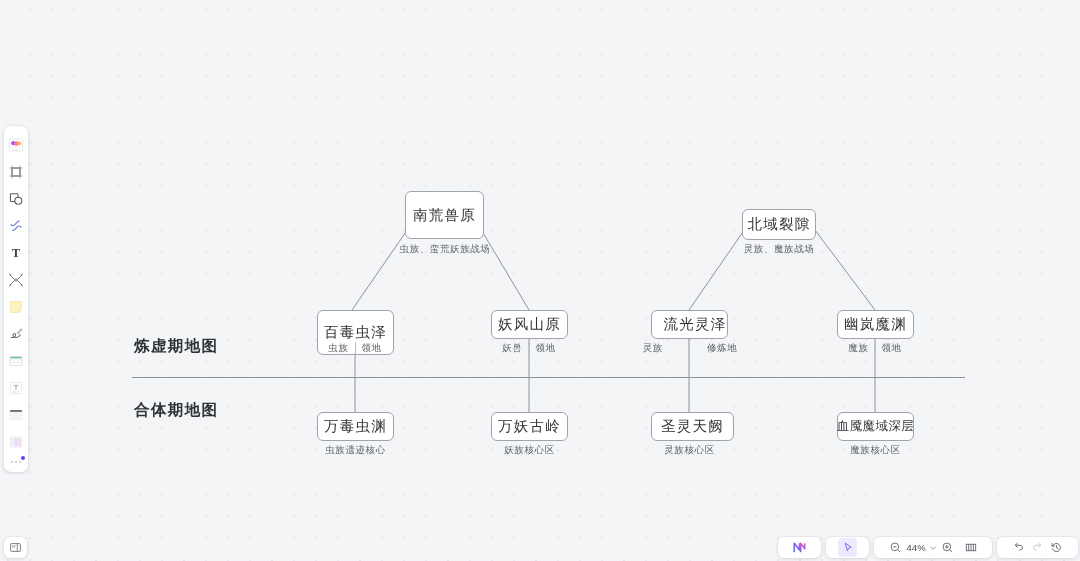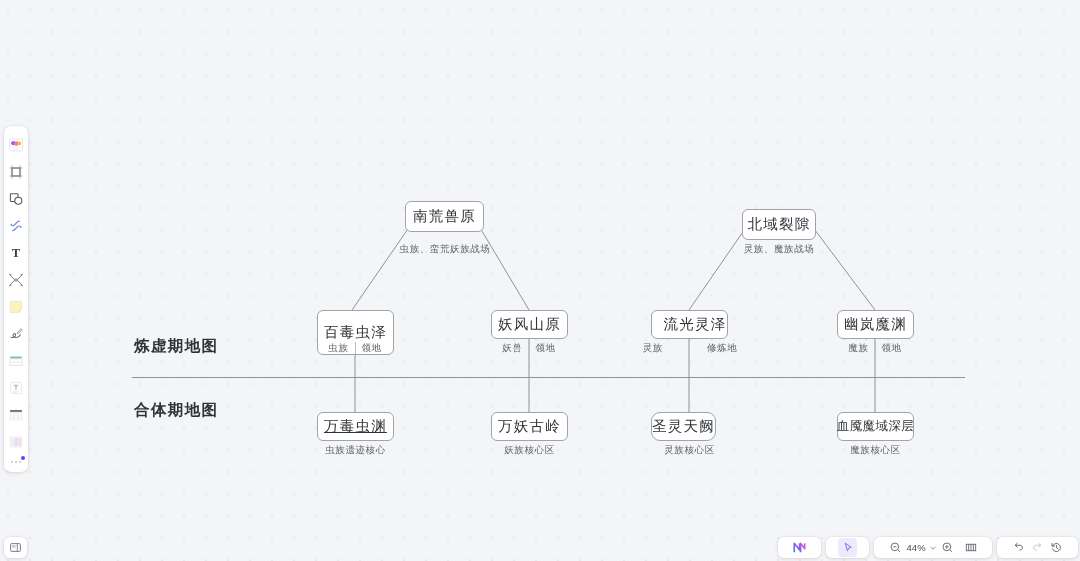--- a/index.html
+++ b/index.html
@@ -189,21 +189,21 @@
         <line x1="355" y1="339" x2="355" y2="412"></line>
         <line x1="529" y1="339" x2="529" y2="412"></line>
         <line x1="689" y1="339" x2="689" y2="412"></line>
         <line x1="875" y1="339" x2="875" y2="412"></line>
       </g>
     </svg>
 
     <div class="row-label" style="left:134px; top:336px;">炼虚期地图</div>
     <div class="row-label" style="left:134px; top:400px;">合体期地图</div>
 
-    <div class="node" style="left:405px; top:201px; width:79px; height:31px;">
+    <div class="node" style="left:405px; top:191px; width:79px; height:48px;">
       <span>南荒兽原</span>
     </div>
     <div class="node-caption" style="left:371px; top:243px; width:148px; height:14px;">
       <span class="seg">虫族、蛮荒妖族战场</span>
     </div>
 
     <div class="node" style="left:742px; top:209px; width:74px; height:31px;">
       <span>北域裂隙</span>
     </div>
     <div class="node-caption" style="left:716px; top:243px; width:126px; height:14px;">
@@ -239,35 +239,35 @@
 
     <div class="node" style="left:837px; top:310px; width:77px; height:29px;">
       <span>幽岚魔渊</span>
     </div>
     <div class="node-caption" style="left:836px; top:342px; width:78px; height:14px;">
       <span class="seg">魔族</span>
       <span class="vdiv"></span>
       <span class="seg">领地</span>
     </div>
 
-    <div class="node" style="left:317px; top:412px; width:77px; height:29px;text-decoration:underline;">
+    <div class="node" style="left:317px; top:412px; width:77px; height:29px;">
       <span>万毒虫渊</span>
     </div>
     <div class="node-caption" style="left:305px; top:444px; width:101px; height:14px;">
       <span class="seg">虫族遗迹核心</span>
     </div>
 
     <div class="node" style="left:491px; top:412px; width:77px; height:29px;">
       <span>万妖古岭</span>
     </div>
     <div class="node-caption" style="left:485px; top:444px; width:89px; height:14px;">
       <span class="seg">妖族核心区</span>
     </div>
 
-    <div class="node" style="left:651px; top:412px; width:65px; height:29px;border-radius:9px;">
+    <div class="node" style="left:651px; top:412px; width:83px; height:29px;">
       <span>圣灵天阙</span>
     </div>
     <div class="node-caption" style="left:645px; top:444px; width:89px; height:14px;">
       <span class="seg">灵族核心区</span>
     </div>
 
     <div class="node" style="left:837px; top:412px; width:77px; height:29px;">
       <span style="font-size:12.5px; letter-spacing:.4px;">血魇魔域深层</span>
     </div>
     <div class="node-caption" style="left:831px; top:444px; width:89px; height:14px;">

